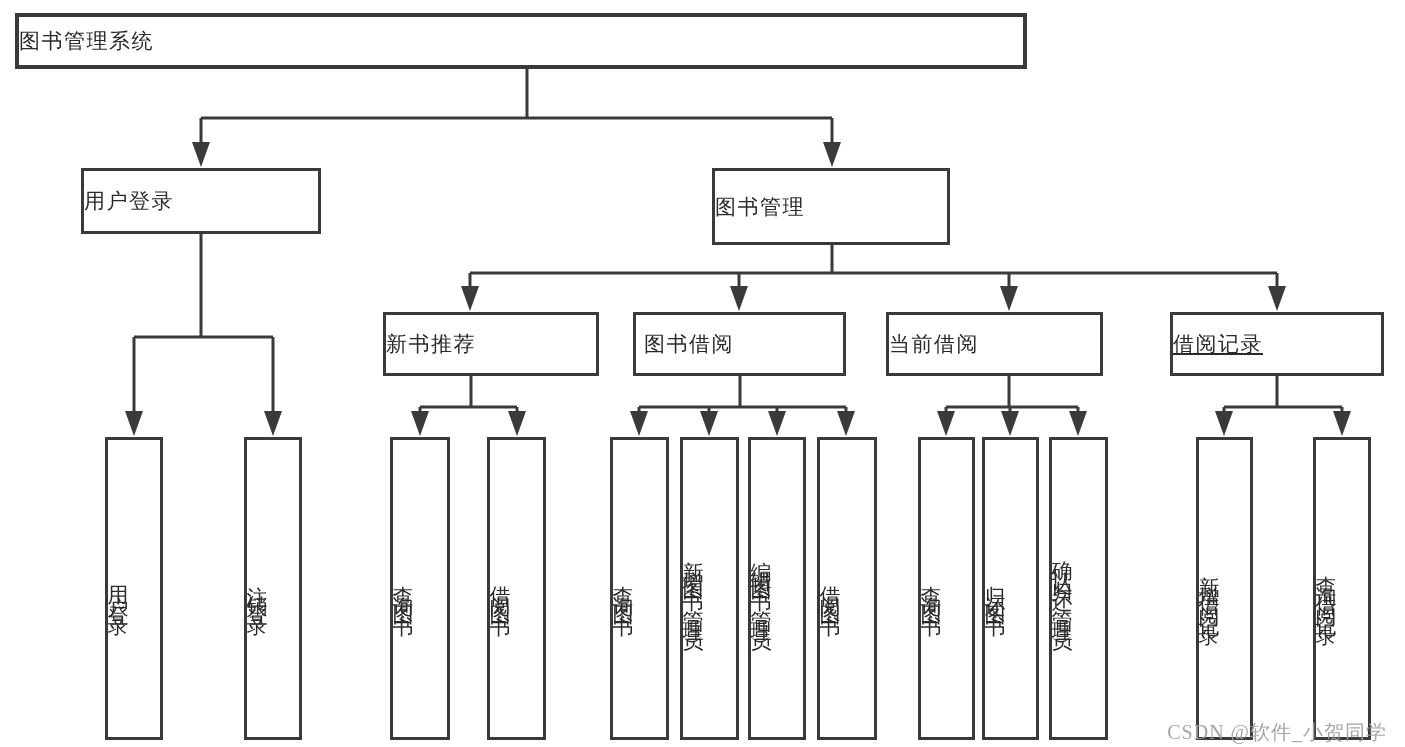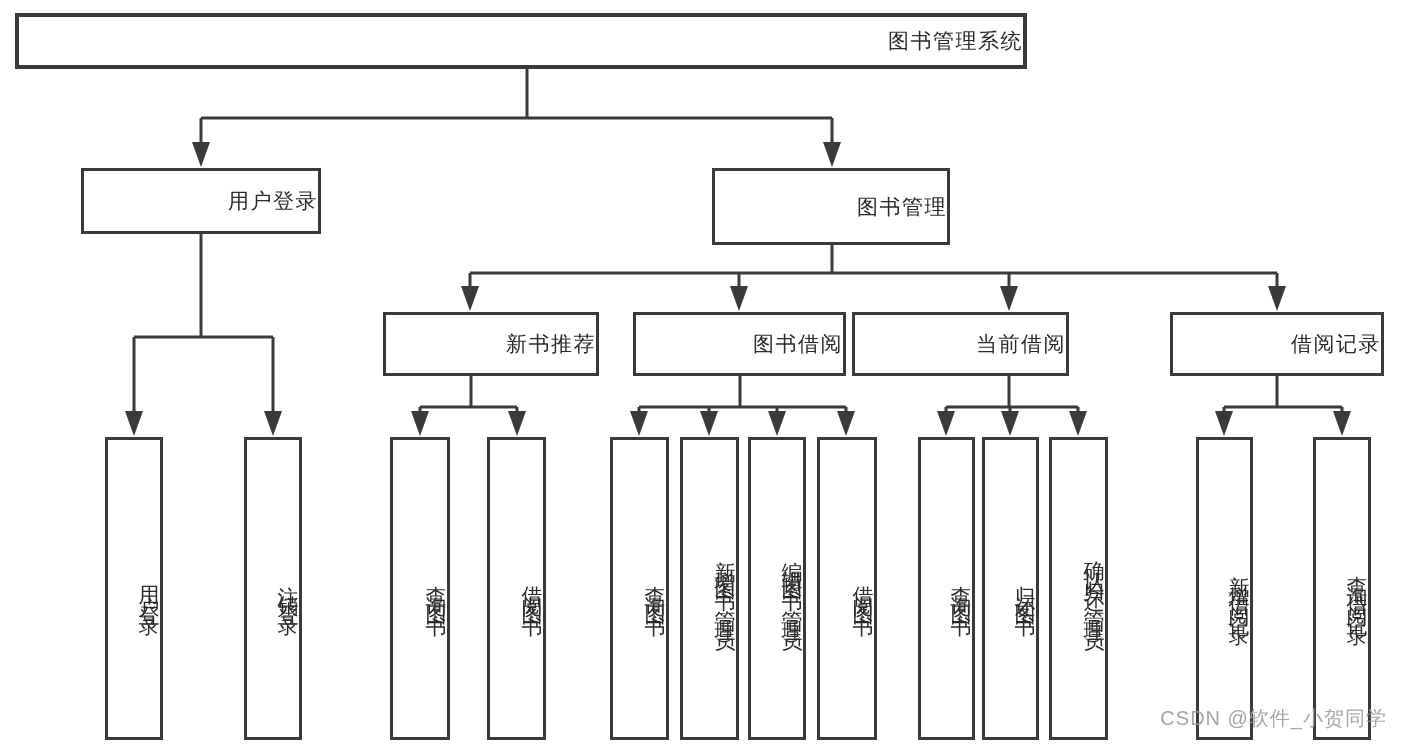--- a/index.html
+++ b/index.html
@@ -18,48 +18,49 @@
     overflow:hidden;
   }
   .conn-svg{position:absolute;left:0;top:0;z-index:1;}
   .conn-svg .lines{stroke:var(--line);stroke-width:3;fill:none;}
   .conn-svg .head{fill:var(--line);stroke:none;}
   .node{
     position:absolute;
     box-sizing:border-box;
     background:var(--background);
     border:3px solid var(--line);
-    display:flex;align-items:center;justify-content:flex-end;
+    display:flex;align-items:center;justify-content:flex-start;
     z-index:2;
   }
   .node.root-box{border-width:4px;}
   .h-label{
     font-size:21px;
     letter-spacing:1.5px;
     white-space:nowrap;
     color:var(--text);
   }
   .v-node .v-label{
     writing-mode:vertical-rl;
     text-orientation:mixed;
     font-size:21px;
     letter-spacing:10px;
     line-height:1;
     color:var(--text);
     white-space:nowrap;
   }
   .watermark{
     position:absolute;
-    right:18px;bottom:15px;
+    right:18px;bottom:1px;
     font-size:20px;
     letter-spacing:1px;
     color:var(--watermark);
     opacity:0.92;
     z-index:10;
     white-space:nowrap;
+    font-family:Liberation Serif, serif;
   }
 </style>
 </head>
 <body>
 
 <div class="canvas">
 
   <svg class="conn-svg" width="1405" height="747" viewBox="0 0 1405 747">
     <g>
       <path class="lines" d="
@@ -101,27 +102,27 @@
   <div class="node" style="left:81px;top:168px;width:240px;height:66px;">
     <span class="h-label">用户登录</span>
   </div>
   <div class="node" style="left:712px;top:168px;width:238px;height:77px;">
     <span class="h-label">图书管理</span>
   </div>
 
   <div class="node" style="left:363px;top:312px;width:216px;height:64px;margin-left:20px;">
     <span class="h-label">新书推荐</span>
   </div>
-  <div class="node" style="left:633px;top:312px;width:213px;height:64px;">
+  <div class="node" style="left:633px;top:312px;width:213px;height:64px;padding-left:8px;">
     <span class="h-label">图书借阅</span>
   </div>
-  <div class="node" style="left:852px;top:312px;width:217px;height:64px;">
+  <div class="node" style="left:886px;top:312px;width:217px;height:64px;">
     <span class="h-label">当前借阅</span>
   </div>
-  <div class="node" style="left:1170px;top:312px;width:214px;height:64px;">
+  <div class="node" style="left:1170px;top:312px;width:214px;height:64px;text-decoration:underline;">
     <span class="h-label">借阅记录</span>
   </div>
 
   <div class="node v-node" style="left:105px;top:437px;width:58px;height:303px;">
     <span class="v-label">用户登录</span>
   </div>
   <div class="node v-node" style="left:244px;top:437px;width:58px;height:303px;">
     <span class="v-label">注销登录</span>
   </div>
 

